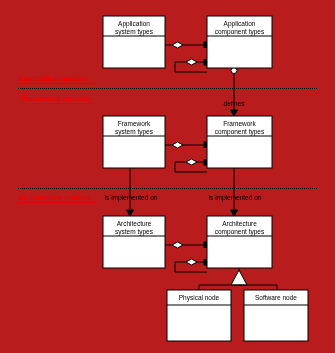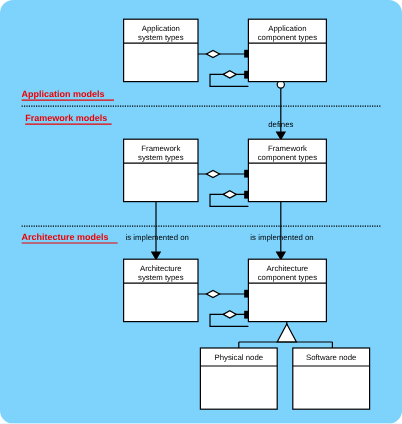--- a/index.html
+++ b/index.html
@@ -10,22 +10,21 @@
   body {
     width: 335px;
     height: 353px;
     font-family: "Liberation Sans", sans-serif;
     overflow: hidden;
   }
   #diagram-root {
     position: relative;
     width: 335px;
     height: 353px;
-    background: #7dd3fc;
-    border-radius: 11px;
+    background: #b91c1c;
   }
   #diagram-svg {
     position: absolute;
     left: 0;
     top: 0;
     width: 335px;
     height: 353px;
   }
   .cls-title {
     font-family: "Liberation Sans", sans-serif;

